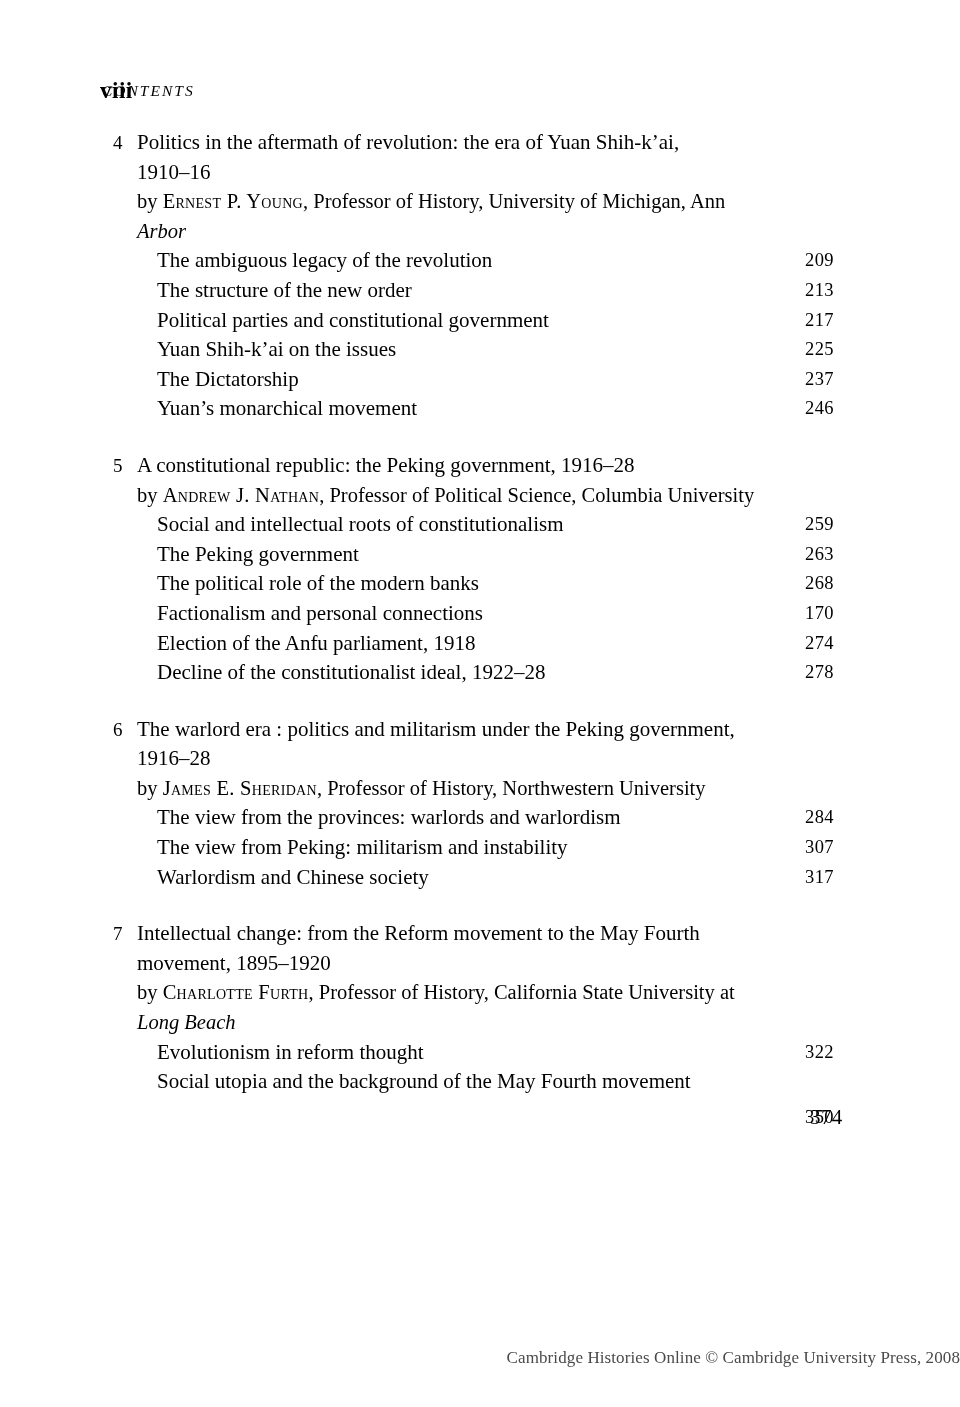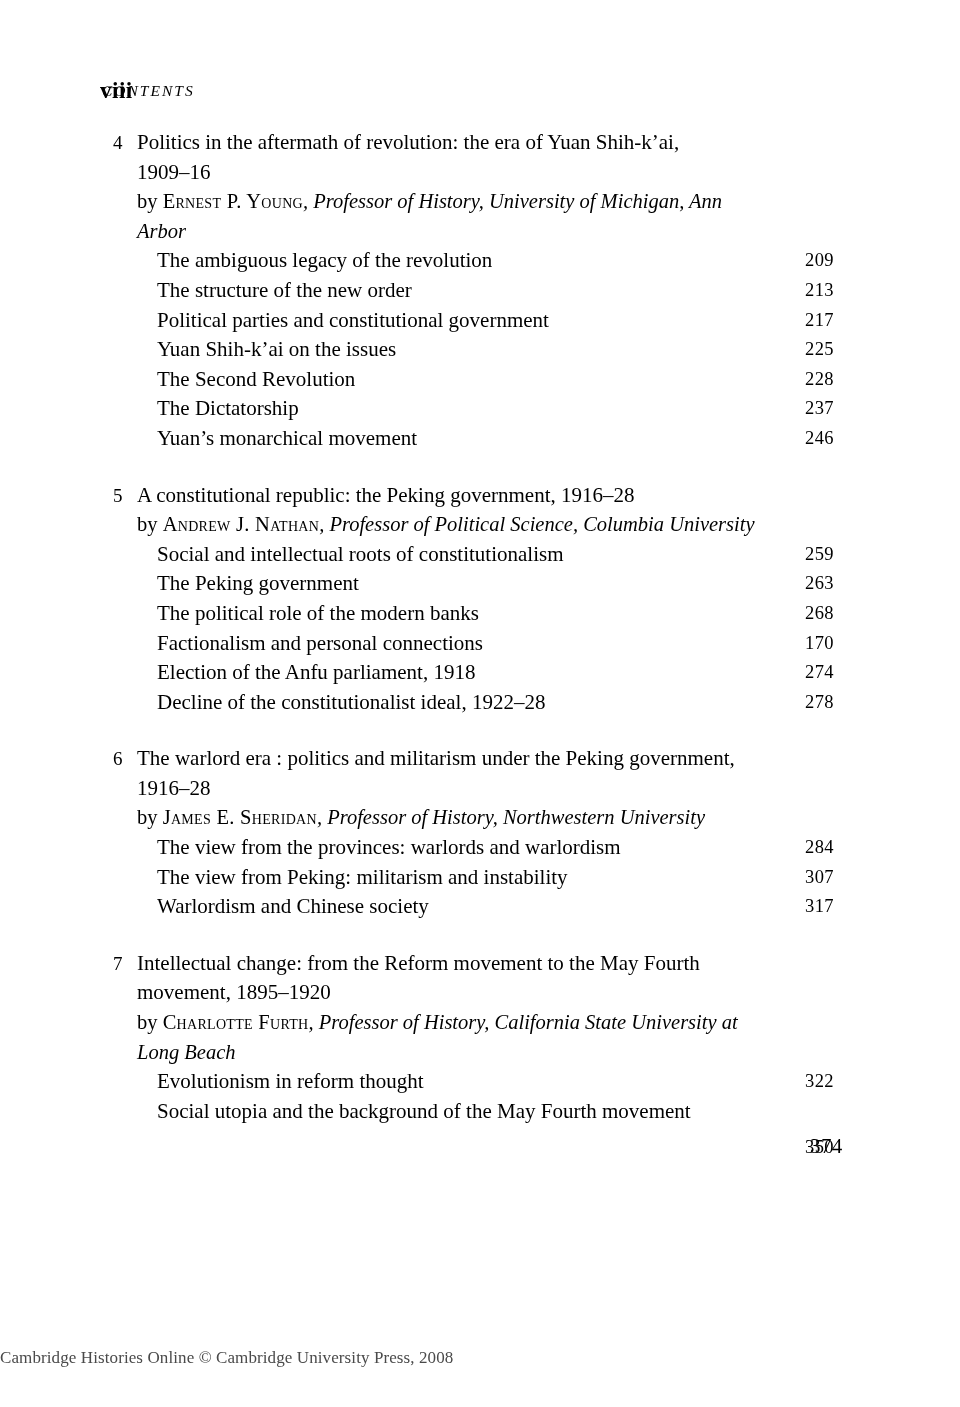--- a/index.html
+++ b/index.html
@@ -98,21 +98,20 @@
     text-align: left;
   }
   .ch-byline .by {
     font-style: normal;
   }
   .smallcaps {
     font-variant: small-caps;
     letter-spacing: 0.3px;
   }
   .affil {
-    font-style: italic;
   }
   .affil-cont {
     display: block;
     font-style: italic;
     margin-left: 0;
   }
 
   
   .entries {
     margin-top: 0;
@@ -161,46 +160,45 @@
     font-size: 21px;
     top: 2px;
   }
 
   
   .footer {
     position: absolute;
     left: 0;
     top: 1348px;
     width: 960px;
-    text-align: left;
+    text-align: right;
     font-size: 17px;
     color: #4a4a4a;
     letter-spacing: 0.1px;
   }
 </style>
 </head>
 <body>
 
 <div class="page">
 
   <div class="running-head">
     <span class="folio">viii</span>
     <span class="head-title">CONTENTS</span>
   </div>
 
   <div class="contents" id="contents-root">
       <div class="chapter">
-        <div class="ch-head"><span class="ch-num">4</span><span class="ch-title-text fulljust">Politics in the aftermath of revolution: the era of Yuan Shih-k’ai,</span><span class="ch-title-cont">1909–16</span></div>
+        <div class="ch-head"><span class="ch-num">4</span><span class="ch-title-text fulljust">Politics in the aftermath of revolution: the era of Yuan Shih-k’ai,</span><span class="ch-title-cont">1910–16</span></div>
         <div class="ch-byline"><span class="by">by </span><span class="smallcaps">Ernest P. Young</span><span class="affil">, Professor of History, University of Michigan, Ann</span><span class="affil-cont">Arbor</span></div>
         <div class="entries">
           <div class="entry"><span class="entry-title">The ambiguous legacy of the revolution</span><span class="entry-page">209</span></div>
           <div class="entry"><span class="entry-title">The structure of the new order</span><span class="entry-page">213</span></div>
           <div class="entry"><span class="entry-title">Political parties and constitutional government</span><span class="entry-page">217</span></div>
           <div class="entry"><span class="entry-title">Yuan Shih-k’ai on the issues</span><span class="entry-page">225</span></div>
-          <div class="entry"><span class="entry-title">The Second Revolution</span><span class="entry-page">228</span></div>
           <div class="entry"><span class="entry-title">The Dictatorship</span><span class="entry-page">237</span></div>
           <div class="entry"><span class="entry-title">Yuan’s monarchical movement</span><span class="entry-page">246</span></div>
         </div>
       </div>
       <div class="chapter">
         <div class="ch-head"><span class="ch-num">5</span><span class="ch-title-text">A constitutional republic: the Peking government, 1916–28</span></div>
         <div class="ch-byline"><span class="by">by </span><span class="smallcaps">Andrew J. Nathan</span><span class="affil">, Professor of Political Science, Columbia University</span></div>
         <div class="entries">
           <div class="entry"><span class="entry-title">Social and intellectual roots of constitutionalism</span><span class="entry-page">259</span></div>
           <div class="entry"><span class="entry-title">The Peking government</span><span class="entry-page">263</span></div>

